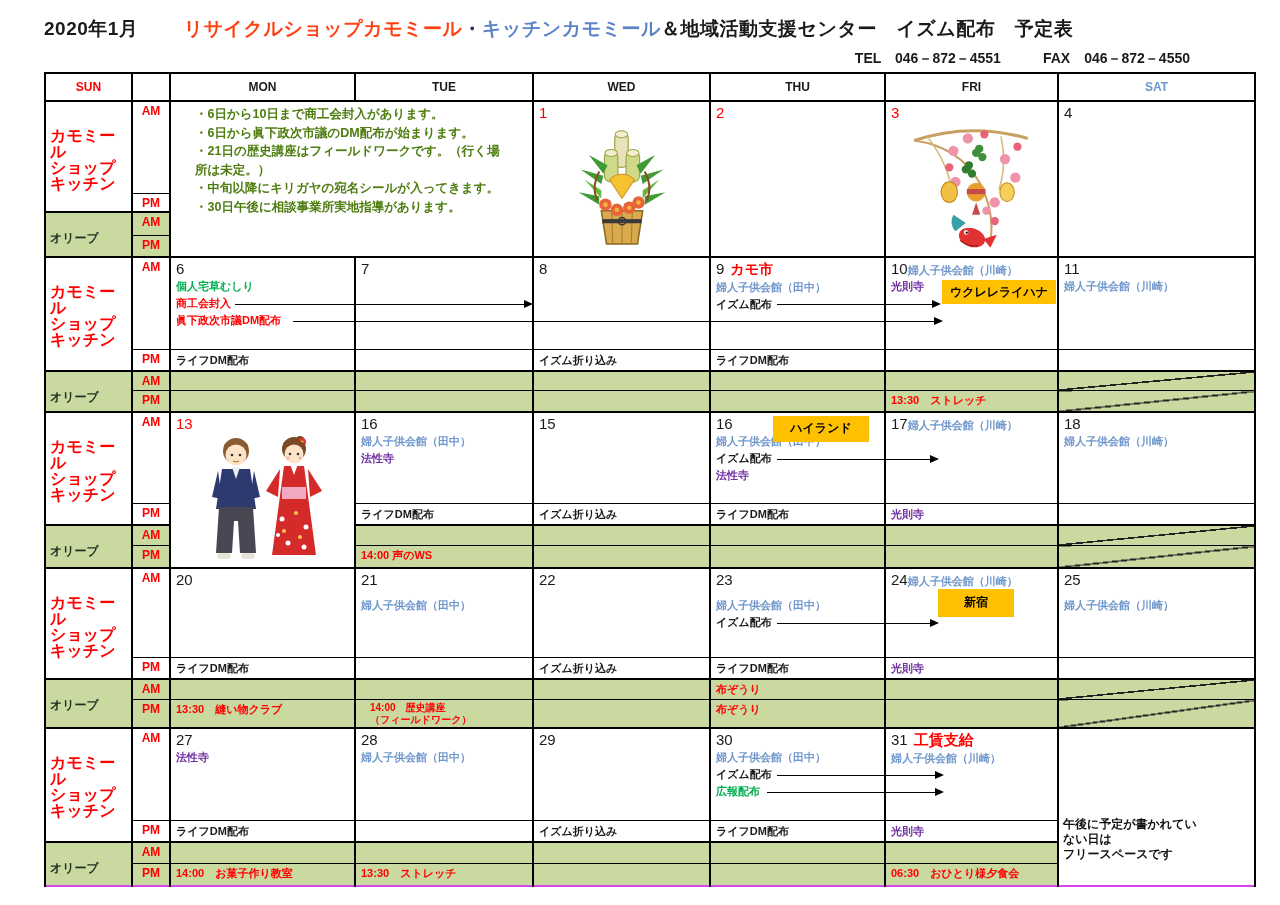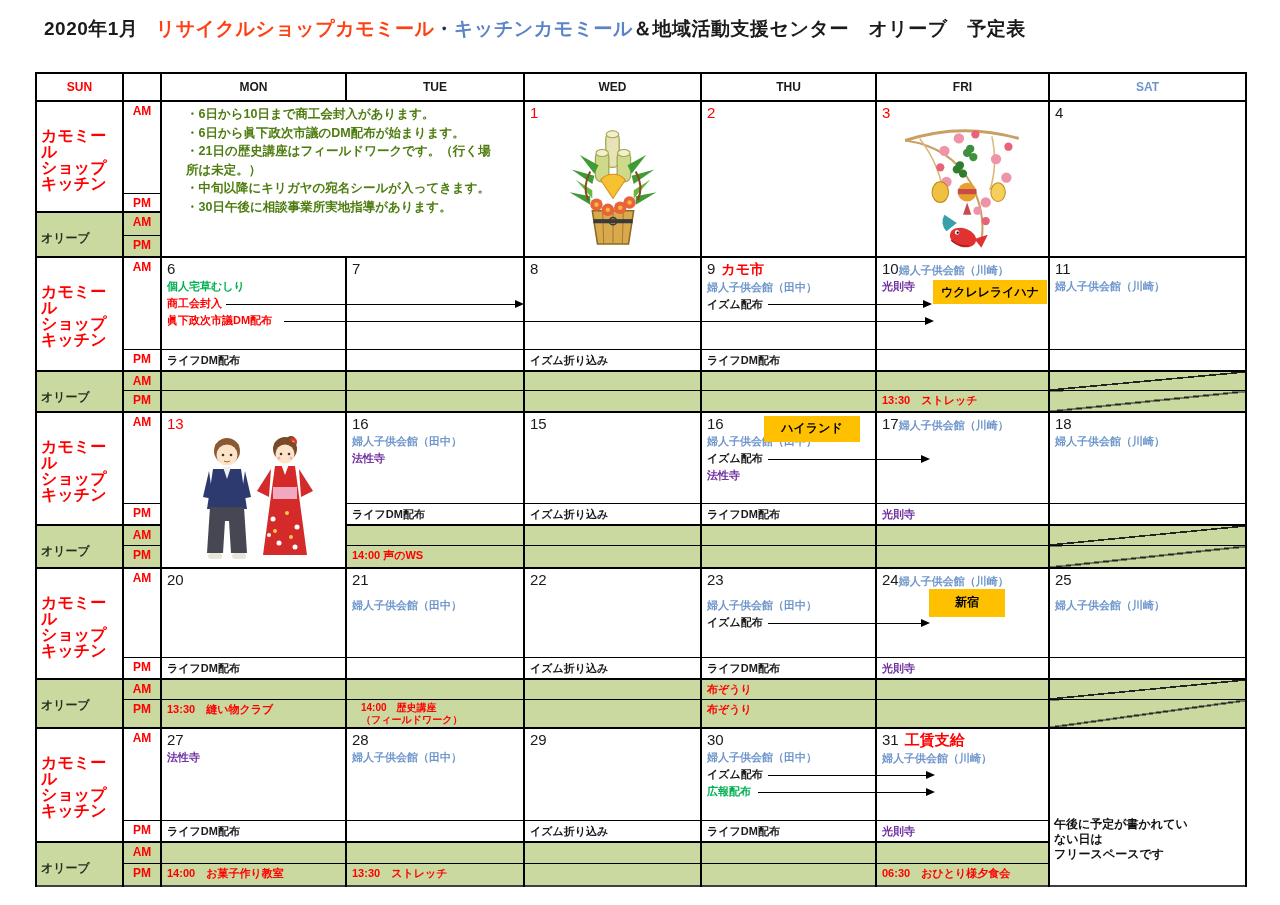--- a/index.html
+++ b/index.html
@@ -2,27 +2,27 @@
 <html><head>
 <meta charset="utf-8">
 <style>
   * { box-sizing: border-box; margin: 0; padding: 0; }
   html,body { background:#fff; }
   body { font-family: "Liberation Sans", sans-serif; color:#1a1a1a; }
   .page { position:relative; width:1280px; height:905px; background:#ffffff; overflow:hidden; }
 
   
   .title { position:absolute; left:44px; top:16px; font-size:19px; font-weight:700; letter-spacing:0.5px; white-space:nowrap; }
-  .title .t-shop { color:#ff4013; }
+  .title .t-shop { color:#ff4013;margin-left:28px; }
   .title .t-kitchen { color:#5b84c7; }
   .title .t-sep { color:#22335c; }
   .contact { position:absolute; right:90px; top:50px; font-size:14px; font-weight:700; white-space:nowrap; }
 
   
-  table.sched { position:absolute; left:35px; top:72px; width:1210px; border-collapse:collapse; table-layout:fixed; border:2px solid #404040; background:#fff; }
+  table.sched { position:absolute; left:44px; top:72px; width:1210px; border-collapse:collapse; table-layout:fixed; border:2px solid #d946ef; background:#fff; }
   td { border:2px solid #000; border-top-width:1px; border-bottom-width:1px; vertical-align:top; padding:0; overflow:visible; }
   tr.bs td { border-top-width:2px; }
   tr.hd td { border-top-width:2px; border-bottom-width:2px; text-align:center; vertical-align:middle; font-size:12px; font-weight:700; }
   .hd .sun { color:#ff0000; } .hd .sat { color:#6e96cc;margin-left:30px; }
 
   .cp { padding:2px 5px; }
   .rel { position:relative; width:100%; }
   .h-am { height:88px; }
 
   
@@ -60,22 +60,23 @@
   .imgwrap { text-align:center; }
 </style>
 </head>
 <body>
 
 <div class="page">
 
   <div class="title">
     <span>2020年1月</span>
     <span>&nbsp;</span>
-    <span class="t-shop">リサイクルショップカモミール</span><span class="t-sep">・</span><span class="t-kitchen">キッチンカモミール</span><span>＆地域活動支援センター　オリーブ</span><span>　予定表</span>
+    <span class="t-shop">リサイクルショップカモミール</span><span class="t-sep">・</span><span class="t-kitchen">キッチンカモミール</span><span>＆地域活動支援センター　イズム配布</span><span>　予定表</span>
   </div>
+  <div class="contact">TEL　046－872－4551　　　FAX　046－872－4550</div>
 
   <table class="sched">
     <colgroup>
       <col style="width:87px">
         <col style="width:38px">
         <col style="width:185px">
         <col style="width:178px">
       <col style="width:177px">
         <col style="width:175px">
         <col style="width:173px">

